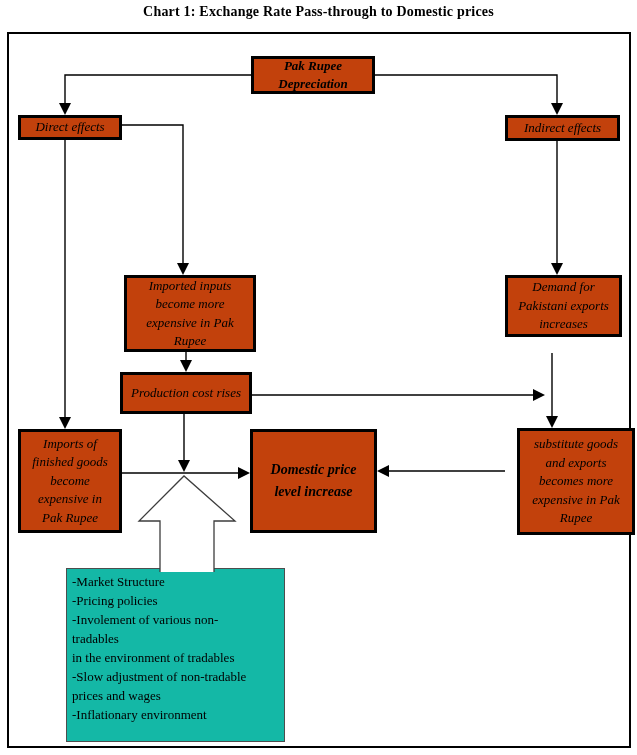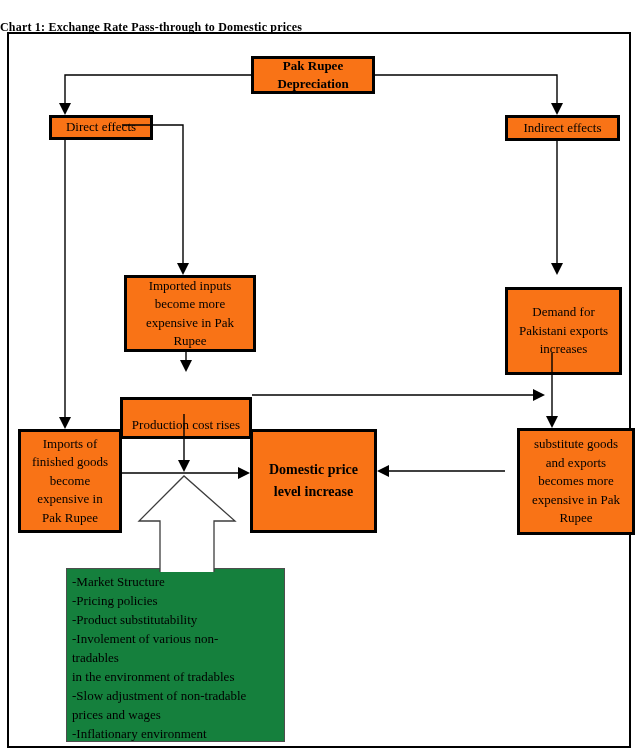--- a/index.html
+++ b/index.html
@@ -2,37 +2,37 @@
 <html><head>
 <meta charset="utf-8">
 <style>
   html,body{margin:0;padding:0;}
   body{
     width:637px;height:755px;position:relative;background:#ffffff;
     font-family:"Liberation Serif", serif;color:#000;
     overflow:hidden;
   }
   .title{
-    position:absolute;left:0;top:4px;width:637px;text-align:left;
-    font-size:12px;font-weight:bold;letter-spacing:.2px;margin-top:16px;
+    position:absolute;left:0;top:4px;width:637px;text-align:center;
+    font-size:14px;font-weight:bold;letter-spacing:.2px;
   }
   .frame{
     position:absolute;left:7px;top:32px;width:624px;height:716px;
     border:2px solid #000;box-sizing:border-box;background:#fff;z-index:0;
   }
   .node{
-    position:absolute;background:#f97316;border:3px solid #000;box-sizing:border-box;
+    position:absolute;background:#c2410c;border:3px solid #000;box-sizing:border-box;
     display:flex;align-items:center;justify-content:center;text-align:center;
-    font-size:13px;line-height:1.42;white-space:pre-line;z-index:2;
+    font-size:13px;line-height:1.42;white-space:pre-line;z-index:2;font-style:italic;
   }
   .bold{font-weight:bold;}
-  .node.bottom-align{align-items:flex-end;padding-bottom:2px;margin-top:25px;}
+  .node.bottom-align{align-items:flex-end;padding-bottom:9px;}
   .factors{
     position:absolute;left:66px;top:568px;width:219px;height:174px;
-    border:1.5px solid #4d4d4d;box-sizing:border-box;background:#15803d;
+    border:1.5px solid #4d4d4d;box-sizing:border-box;background:#14b8a6;
     font-size:13px;line-height:19px;text-align:left;
     padding:3px 20px 0 5px;z-index:2;
   }
   svg.overlay{
     position:absolute;left:0;top:0;width:637px;height:755px;
     z-index:3;pointer-events:none;
   }
   svg .ln{stroke:#000;stroke-width:1.4;fill:none;}
   svg .ah{fill:#000;stroke:none;}
   svg .blockfill{fill:#fff;stroke:none;}
@@ -41,30 +41,30 @@
 </head>
 <body>
 
 <div class="title">Chart 1: Exchange Rate Pass-through to Domestic prices</div>
 
 <div class="frame"></div>
 
 <div class="node bold" style="left:251px;top:56px;width:124px;height:38px;">Pak Rupee
 Depreciation</div>
 
-<div class="node" style="left:18px;top:115px;width:104px;height:25px;margin-left:31px;">Direct effects</div>
+<div class="node" style="left:18px;top:115px;width:104px;height:25px;">Direct effects</div>
 
 <div class="node" style="left:505px;top:115px;width:115px;height:26px;">Indirect effects</div>
 
 <div class="node" style="left:124px;top:275px;width:132px;height:77px;">Imported inputs
 become more
 expensive in Pak
 Rupee</div>
 
-<div class="node" style="left:505px;top:287px;width:117px;height:88px;">Demand for
+<div class="node" style="left:505px;top:275px;width:117px;height:62px;">Demand for
 Pakistani exports
 increases</div>
 
 <div class="node bottom-align" style="left:120px;top:372px;width:132px;height:42px;">Production cost rises</div>
 
 <div class="node" style="left:18px;top:429px;width:104px;height:104px;">Imports of
 finished goods
 become
 expensive in
 Pak Rupee</div>
@@ -74,21 +74,20 @@
 
 <div class="node" style="left:505px;top:428px;width:118px;height:107px;margin-left:12px;">substitute goods
 and exports
 becomes more
 expensive in Pak
 Rupee</div>
 
 <div class="factors">
     <div>-Market Structure</div>
     <div>-Pricing policies</div>
-    <div>-Product substitutability</div>
     <div>-Involement of various non-tradables</div>
     <div>in the environment of tradables</div>
     <div>-Slow adjustment of non-tradable</div>
     <div>prices and wages</div>
     <div>-Inflationary environment</div>
   </div>
 
 <svg class="overlay" viewBox="0 0 637 755">
 
   <path class="ln" d="M251 75 H65 V103"></path>

